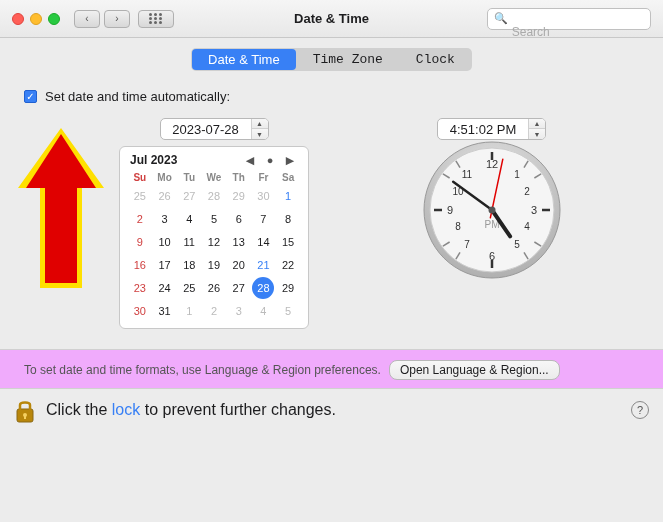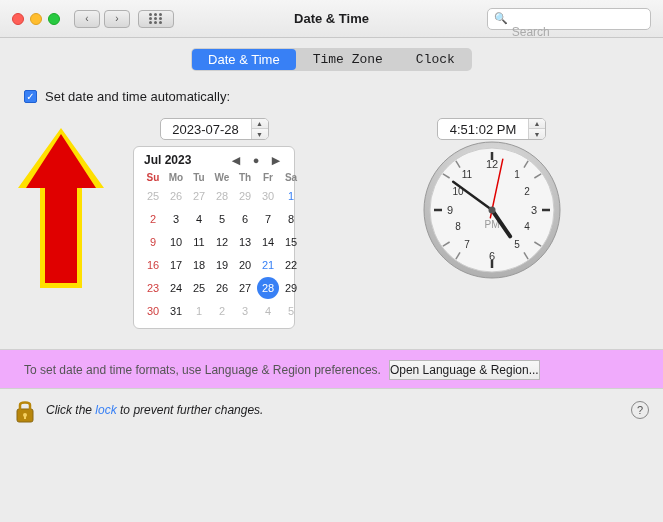--- a/index.html
+++ b/index.html
@@ -224,21 +224,21 @@
       color: #555;
     }
     .stepper-up { border-bottom: 1px solid #d0d0d0; }
 
     
     .calendar {
       background: #fff;
       border: 1px solid #c8c8c8;
       border-radius: 6px;
       padding: 6px 8px;
-      width: 162px;
+      width: 190px;
     }
     .cal-header {
       display: flex;
       justify-content: space-between;
       align-items: center;
       margin-bottom: 4px;
       padding: 0 2px;
     }
     .cal-month-year {
       font-size: 12px;
@@ -331,22 +331,22 @@
       display: flex;
       align-items: center;
       gap: 8px;
       font-size: 12px;
       color: #555;
       background: #f0abfc;
     }
     .hint-btn {
       background: linear-gradient(to bottom, #f7f7f7, #ebebeb);
       border: 1px solid #b8b8b8;
-      border-radius: 0;
-      padding: 2px 0;
+      border-radius: 8px;
+      padding: 2px 10px;
       font-size: 12px;
       cursor: pointer;
       color: #1d1d1f;
       text-align: right;
     }
 
     
     .footer {
       border-top: 1px solid #d0d0d0;
       padding: 8px 14px;
@@ -355,21 +355,21 @@
       gap: 10px;
       background: #ececec;
     }
     .lock-icon-wrap {
       width: 22px;
       height: 26px;
       display: flex;
       align-items: center;
       justify-content: center;
     }
-    .footer-text { font-size: 12px; color: #1d1d1f; font-style: italic; }
+    .footer-text { font-size: 16px; color: #1d1d1f; }
     .footer-link { color: #3880f5; }
     .help-btn {
       margin-left: auto;
       width: 18px;
       height: 18px;
       border-radius: 50%;
       border: 1px solid #888;
       display: flex;
       align-items: center;
       justify-content: center;

